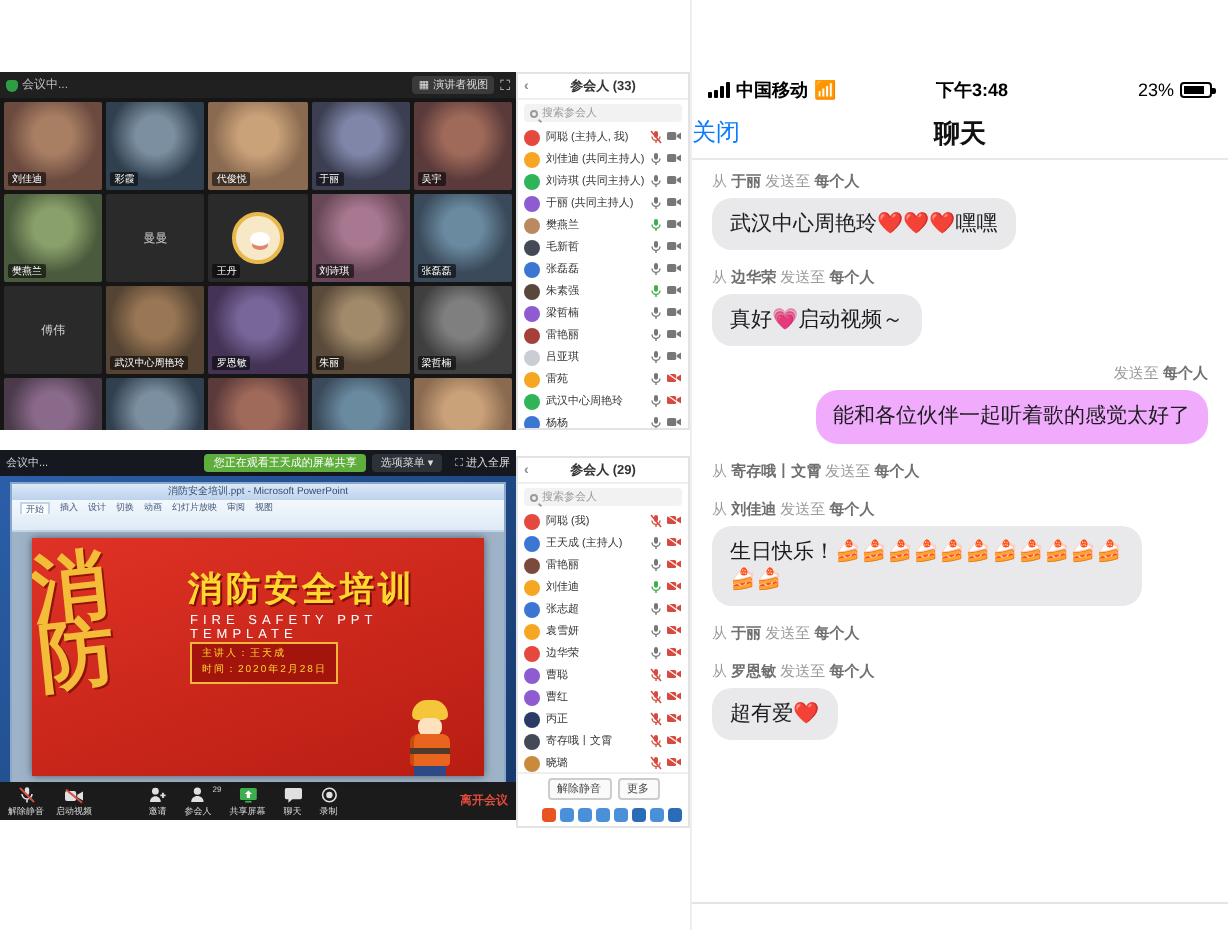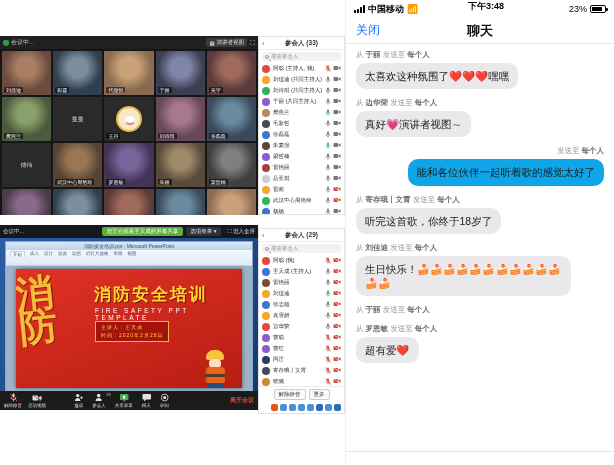--- a/index.html
+++ b/index.html
@@ -1,38 +1,38 @@
 <!DOCTYPE html>
 <html><head>
 <meta charset="utf-8">
 <style>
   * { margin:0; padding:0; box-sizing:border-box; }
   html,body { width:614px; height:465px; background:#fff; font-family:"Liberation Sans","DejaVu Sans",sans-serif; overflow:hidden; }
   #stage { position:relative; width:614px; height:465px; background:#fff; }
 
   
   #chat { position:absolute; left:345px; top:0; width:269px; height:465px; background:#fff; border-left:1px solid #eee; display:flex; flex-direction:column; }
-  .statusbar { height:18px; display:flex; justify-content:space-between; padding:0 8px; font-size:9px; color:#000; font-weight:bold; }
+  .statusbar { height:18px; display:flex; align-items:center; justify-content:space-between; padding:0 8px; font-size:9px; color:#000; font-weight:bold;margin-top:36px; }
   .sb-left, .sb-right { display:flex; align-items:center; gap:3px; }
   .sig { display:inline-flex; align-items:flex-end; gap:1px; height:8px; }
   .sig i { width:2px; background:#000; border-radius:0.5px; display:inline-block; }
   .wifi { font-size:9px; font-weight:normal; }
   .batt { width:16px; height:8px; border:1px solid #000; border-radius:2px; position:relative; }
   .batt::after { content:""; position:absolute; left:1px; top:1px; bottom:1px; width:70%; background:#000; }
   .batt::before { content:""; position:absolute; right:-3px; top:2px; width:2px; height:3px; background:#000; border-radius:0 1px 1px 0; }
   .navbar { height:26px; display:flex; align-items:center; position:relative; border-bottom:1px solid #e8e8e8; }
-  .nav-close { color:#0a7aff; font-size:12px; margin-left:10px; cursor:pointer; }
+  .nav-close { color:#0a7aff; font-size:12px; cursor:pointer; }
   .nav-title { position:absolute; left:0; right:0; text-align:center; font-size:13px; font-weight:bold; color:#111; }
   #msgs { flex:1; overflow:hidden; padding:6px 10px 0 10px; }
   .msg { margin-bottom:9px; }
   .meta { font-size:7.5px; color:#9a9a9a; margin-bottom:3px; }
   .meta b { color:#6f6f6f; font-weight:bold; }
   .bubble { display:inline-block; max-width:215px; background:#e9e9eb; color:#1c1c1e; border-radius:10px; padding:6px 9px; font-size:10.5px; font-weight:500; line-height:1.35; }
   .msg.self { text-align:right; }
-  .msg.self .bubble { background:#0ea5e9; text-align:right; }
+  .msg.self .bubble { background:#f0abfc; text-align:right;border-radius:11px; }
   #chat-foot { border-top:1px solid #e4e4e4; padding:5px 9px 8px 9px; background:#fff; }
   .sendto { font-size:11px; font-weight:bold; color:#222; padding:3px 0 6px 0; }
   .sendto span.v { color:#0a7aff; font-weight:bold; cursor:pointer; }
   .inputrow { display:flex; align-items:center; gap:7px; }
   .chat-input { flex:1; height:22px; border:1px solid #d9d9d9; border-radius:4px; font-size:10px; padding:0 6px; color:#333; background:#fff; }
   .chat-input::placeholder { color:#c0c0c0; }
   .send-btn { font-size:11px; color:#bdbdbd; background:none; border:none; cursor:pointer; }
 
   
   #gallery { position:absolute; left:0; top:36px; width:258px; height:179px; background:#161616; overflow:hidden; }
@@ -930,24 +930,24 @@
       <div class="sb-right">
         <span style="font-weight:normal;">23%</span>
         <span class="batt"></span>
       </div>
     </div>
     <div class="navbar">
       <span class="nav-close">关闭</span>
       <span class="nav-title">聊天</span>
     </div>
     <div id="msgs">
-        <div class="msg"><div class="meta">从 <b>于丽</b> 发送至 <b>每个人</b></div><div class="bubble">太喜欢这种氛围了❤️❤️❤️嘿嘿</div></div>
-        <div class="msg"><div class="meta">从 <b>边华荣</b> 发送至 <b>每个人</b></div><div class="bubble">真好💗演讲者视图～</div></div>
+        <div class="msg"><div class="meta">从 <b>于丽</b> 发送至 <b>每个人</b></div><div class="bubble">武汉中心周艳玲❤️❤️❤️嘿嘿</div></div>
+        <div class="msg"><div class="meta">从 <b>边华荣</b> 发送至 <b>每个人</b></div><div class="bubble">真好💗启动视频～</div></div>
         <div class="msg self"><div class="meta">发送至 <b>每个人</b></div><div class="bubble">能和各位伙伴一起听着歌的感觉太好了</div></div>
-        <div class="msg"><div class="meta">从 <b>寄存哦丨文霄</b> 发送至 <b>每个人</b></div><div class="bubble">听完这首歌，你终于18岁了</div></div>
+        <div class="msg"><div class="meta">从 <b>寄存哦丨文霄</b> 发送至 <b>每个人</b></div></div>
         <div class="msg"><div class="meta">从 <b>刘佳迪</b> 发送至 <b>每个人</b></div><div class="bubble">生日快乐！🍰🍰🍰🍰🍰🍰🍰🍰🍰🍰🍰🍰🍰</div></div>
         <div class="msg"><div class="meta">从 <b>于丽</b> 发送至 <b>每个人</b></div></div>
         <div class="msg"><div class="meta">从 <b>罗恩敏</b> 发送至 <b>每个人</b></div><div class="bubble">超有爱❤️</div></div>
       </div>
     <div id="chat-foot">
     </div>
   </div>
 
 </div>
 

